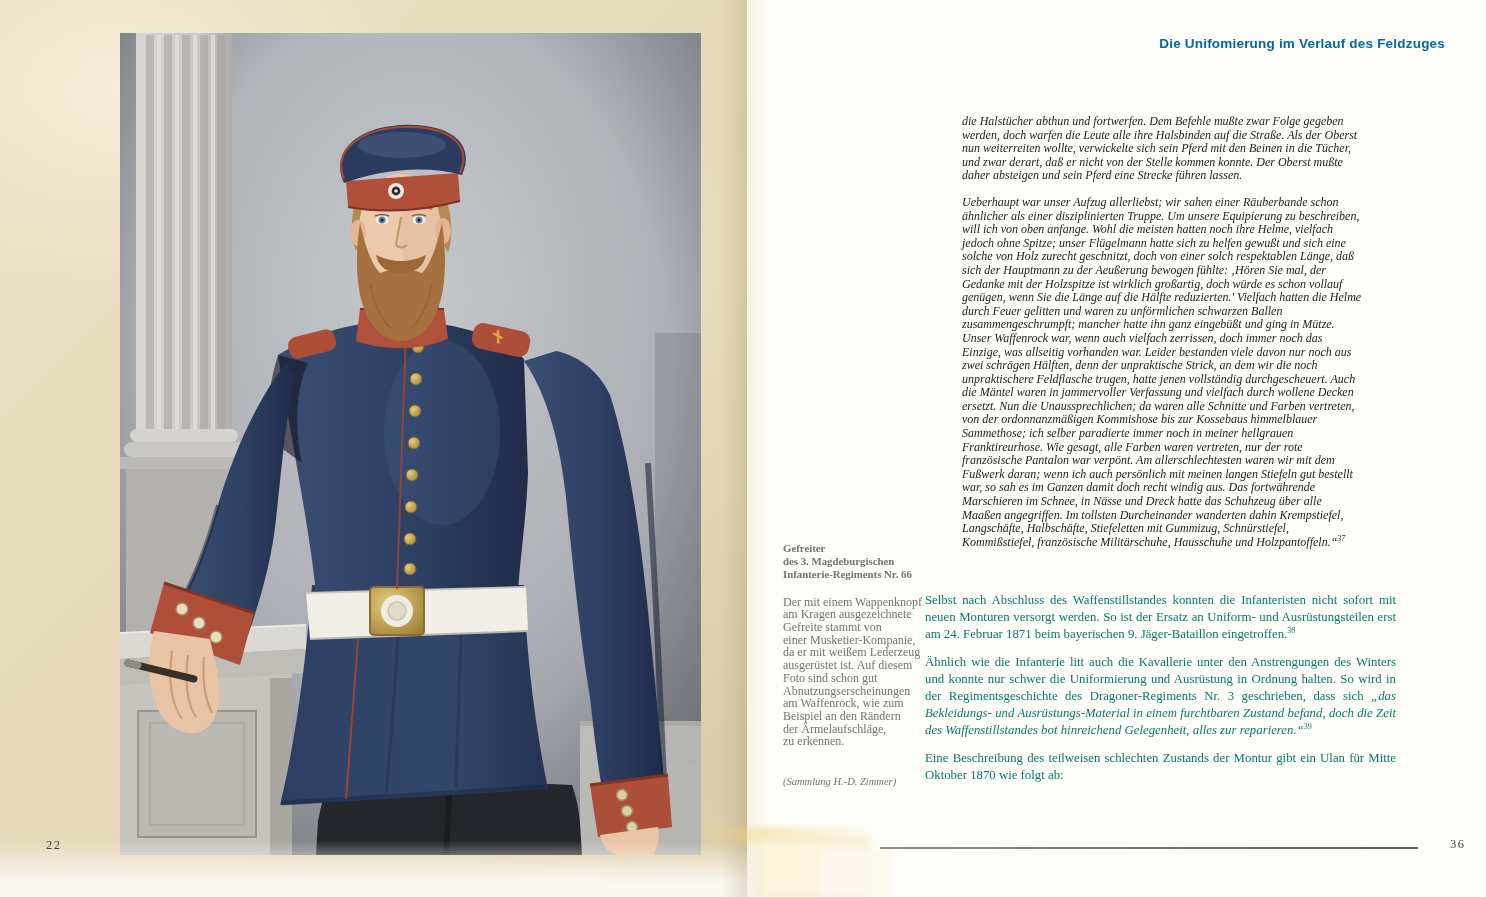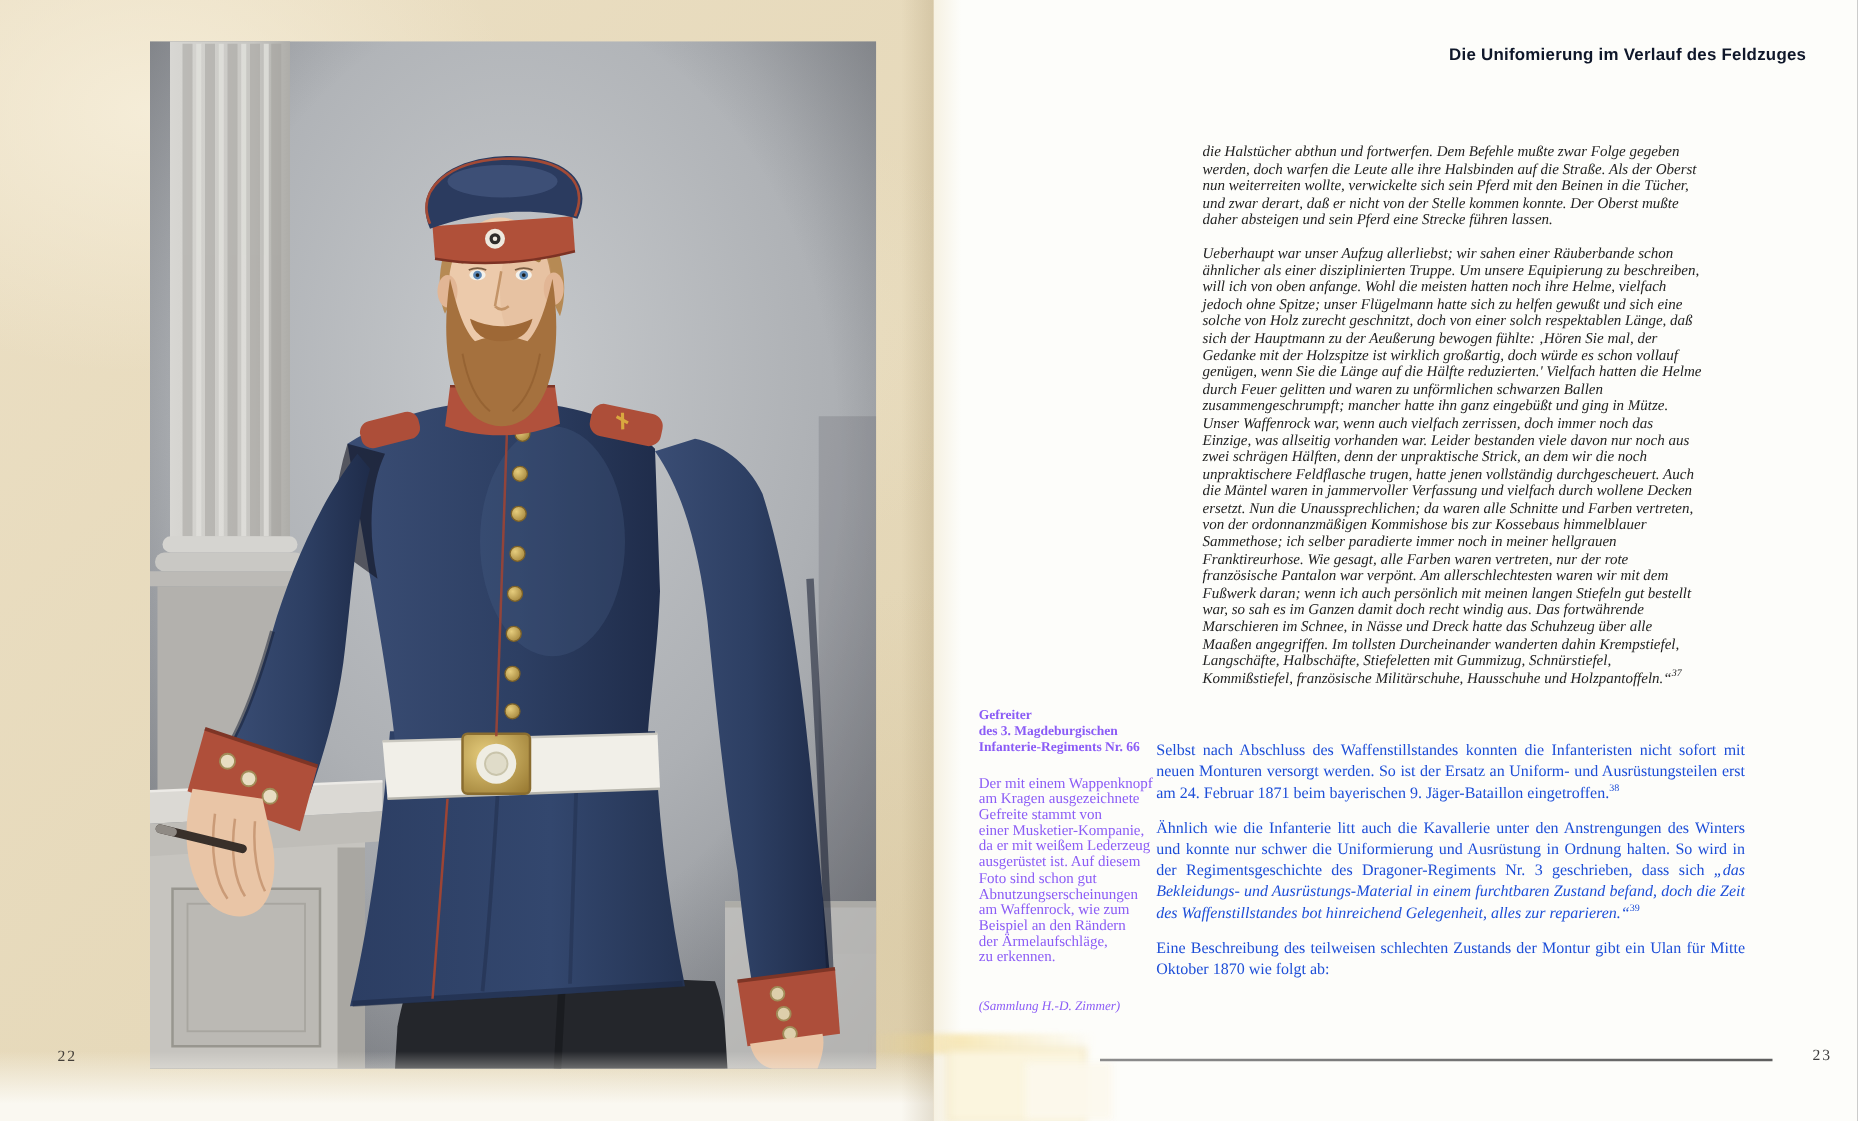--- a/index.html
+++ b/index.html
@@ -32,37 +32,37 @@
   .page-num.left  { left:46px;  top:838px; }
   .page-num.right { left:1450px; top:837px; color:#3c3c3c; }
   
   .right-page {
     position:absolute; left:747px; top:0; width:739px; height:897px;
     background:linear-gradient(to right, #f6f1e2 0px, #fdfdfa 22px);
   }
   .chapter-header {
     position:absolute; top:36px; right:41px;
     font-family:"Liberation Sans", sans-serif;
-    font-weight:bold; font-size:13.5px; letter-spacing:.2px; color:#0f172a;
+    font-weight:bold; font-size:13.5px; letter-spacing:.2px; color:#0369a1;
     white-space:nowrap;
   }
   .blockquote {
     position:absolute; left:962px; top:115px; width:402px;
     font-style:italic; font-size:12px; line-height:13.6px; color:#222;
   }
   .blockquote p { margin:0 0 13px 0; }
   .bodytext {
     position:absolute; left:925px; top:592px; width:471px;
-    font-size:12.8px; line-height:17px; text-align:justify; color:#1d4ed8;
+    font-size:12.8px; line-height:17px; text-align:justify; color:#0f766e;
   }
   .bodytext p { margin:0 0 11px 0; }
   .bodytext .it { font-style:italic; }
   sup.fn { font-size:8px; line-height:0; vertical-align:super; letter-spacing:0; }
   
-  .caption { position:absolute; left:783px; top:566px; width:190px; color:#8b5cf6; }
+  .caption { position:absolute; left:783px; top:542px; width:190px; color:#737373; }
   .caption .head { font-weight:bold; font-size:10.8px; line-height:13.2px; white-space:nowrap; }
   .caption .body { margin-top:14px; font-size:12px; line-height:12.7px; }
   .caption .body div { white-space:nowrap; }
   .caption .credit { margin-top:28px; font-style:italic; font-size:10.5px; white-space:nowrap; }
   .footer-rule {
     position:absolute; left:880px; top:847px; width:538px; height:2px;
     background:linear-gradient(to right,#8c8c8c,#5e5e5e);
   }
   .ghost1 {
     position:absolute; left:696px; top:827px; width:180px; height:16px;
@@ -310,15 +310,15 @@
     <p>
       <span>Eine Beschreibung des teilweisen schlechten Zustands der Montur gibt ein Ulan für Mitte Oktober 1870 wie folgt ab:</span>
     </p>
   </div>
 
   <div class="ghost1"></div>
   <div class="ghost2"></div>
   <div class="ghost3"></div>
 
   <div class="footer-rule"></div>
-  <div class="page-num right">23</div>
+  <div class="page-num right">36</div>
 
 </div>
 
 </body></html>

